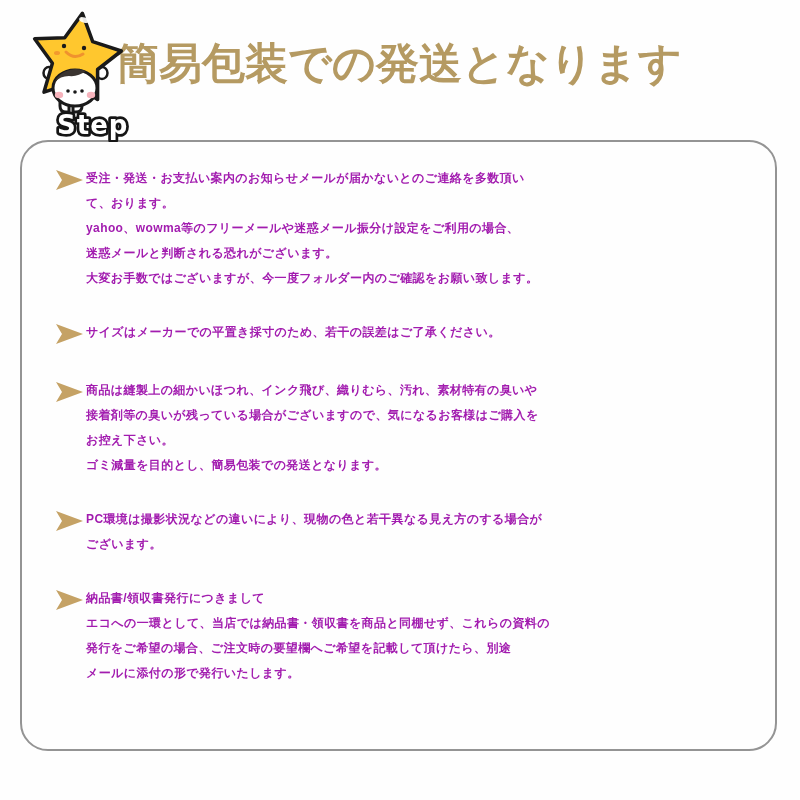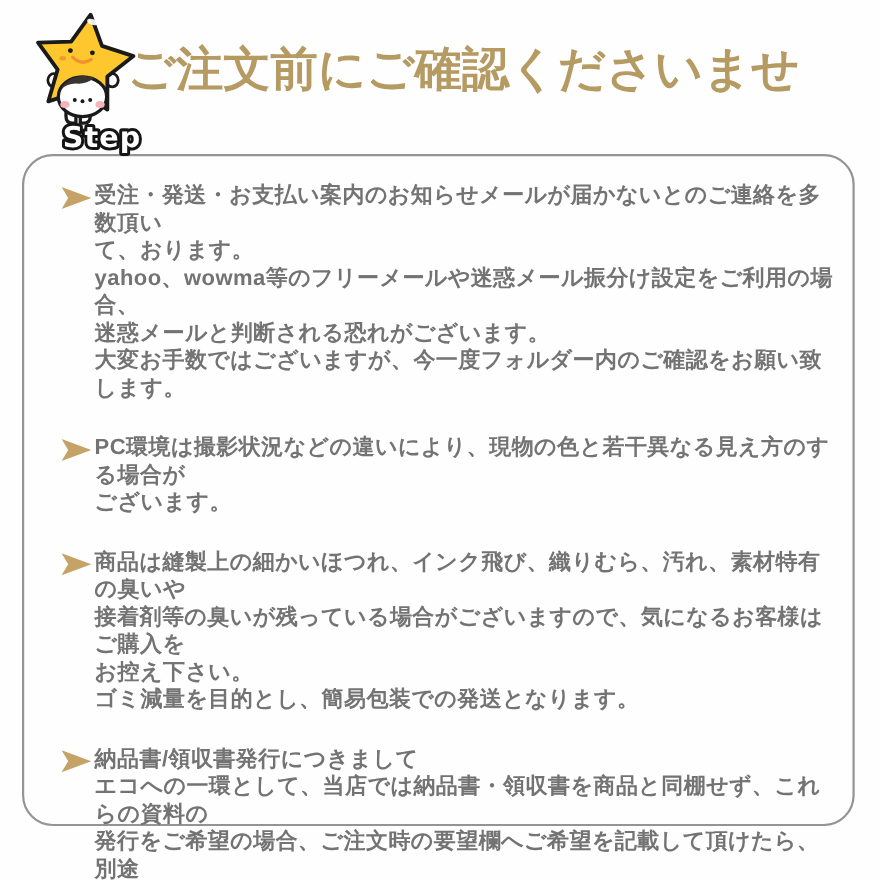--- a/index.html
+++ b/index.html
@@ -68,25 +68,25 @@
     margin-bottom: 29px;
   }
   .notice:last-child { margin-bottom: 0; }
   .arrow-icon {
     flex: 0 0 30px;
     width: 30px;
     padding-top: 3px;
   }
   .notice-text {
     margin: 0;
-    font-size: 20px;
+    font-size: 12px;
     line-height: 25px;
     font-weight: 700;
     letter-spacing: 0.4px;
-    color: #737373;
+    color: #a21caf;
     white-space: pre-line;
   }
 </style>
 </head>
 <body>
 
 <div class="page">
 
   <div class="mascot">
     <svg class="char" width="124" height="114" viewBox="0 0 124 114">
@@ -113,66 +113,74 @@
       <ellipse cx="45" cy="93" rx="4.2" ry="3.2" fill="#f6b3bc"></ellipse>
       <ellipse cx="77" cy="93" rx="4.2" ry="3.2" fill="#f6b3bc"></ellipse>
     </svg>
     <div class="step-wrap">
       <svg width="96" height="34" viewBox="0 0 96 34">
         <text x="3" y="26" font-size="26" font-weight="bold" letter-spacing="1" font-family="DejaVu Sans, sans-serif" fill="#ffffff" stroke="#151515" stroke-width="5.5" paint-order="stroke" stroke-linejoin="round">Step</text>
       </svg>
     </div>
   </div>
 
-  <h1 class="heading">ご注文前にご確認くださいませ</h1>
+  <h1 class="heading">簡易包装での発送となります</h1>
 
   <section class="notice-box">
 
     <div class="notice">
       <span class="arrow-icon">
         <svg width="28" height="22" viewBox="0 0 28 22">
             <polygon points="0,1 27,11 0,21 6,11" fill="#c5a265"></polygon>
           </svg>
       </span>
       <p class="notice-text">受注・発送・お支払い案内のお知らせメールが届かないとのご連絡を多数頂い
 て、おります。
 yahoo、wowma等のフリーメールや迷惑メール振分け設定をご利用の場合、
 迷惑メールと判断される恐れがございます。
 大変お手数ではございますが、今一度フォルダー内のご確認をお願い致します。</p>
     </div>
 
-
     <div class="notice">
       <span class="arrow-icon">
         <svg width="28" height="22" viewBox="0 0 28 22">
             <polygon points="0,1 27,11 0,21 6,11" fill="#c5a265"></polygon>
           </svg>
       </span>
-      <p class="notice-text">PC環境は撮影状況などの違いにより、現物の色と若干異なる見え方のする場合が
-ございます。</p>
+      <p class="notice-text">サイズはメーカーでの平置き採寸のため、若干の誤差はご了承ください。</p>
     </div>
 
     <div class="notice">
       <span class="arrow-icon">
         <svg width="28" height="22" viewBox="0 0 28 22">
             <polygon points="0,1 27,11 0,21 6,11" fill="#c5a265"></polygon>
           </svg>
       </span>
       <p class="notice-text">商品は縫製上の細かいほつれ、インク飛び、織りむら、汚れ、素材特有の臭いや
 接着剤等の臭いが残っている場合がございますので、気になるお客様はご購入を
 お控え下さい。
 ゴミ減量を目的とし、簡易包装での発送となります。</p>
     </div>
 
     <div class="notice">
       <span class="arrow-icon">
         <svg width="28" height="22" viewBox="0 0 28 22">
             <polygon points="0,1 27,11 0,21 6,11" fill="#c5a265"></polygon>
           </svg>
       </span>
+      <p class="notice-text">PC環境は撮影状況などの違いにより、現物の色と若干異なる見え方のする場合が
+ございます。</p>
+    </div>
+
+    <div class="notice">
+      <span class="arrow-icon">
+        <svg width="28" height="22" viewBox="0 0 28 22">
+            <polygon points="0,1 27,11 0,21 6,11" fill="#c5a265"></polygon>
+          </svg>
+      </span>
       <p class="notice-text">納品書/領収書発行につきまして
 エコへの一環として、当店では納品書・領収書を商品と同棚せず、これらの資料の
 発行をご希望の場合、ご注文時の要望欄へご希望を記載して頂けたら、別途
 メールに添付の形で発行いたします。</p>
     </div>
 
   </section>
 </div>
 
 </body></html>

